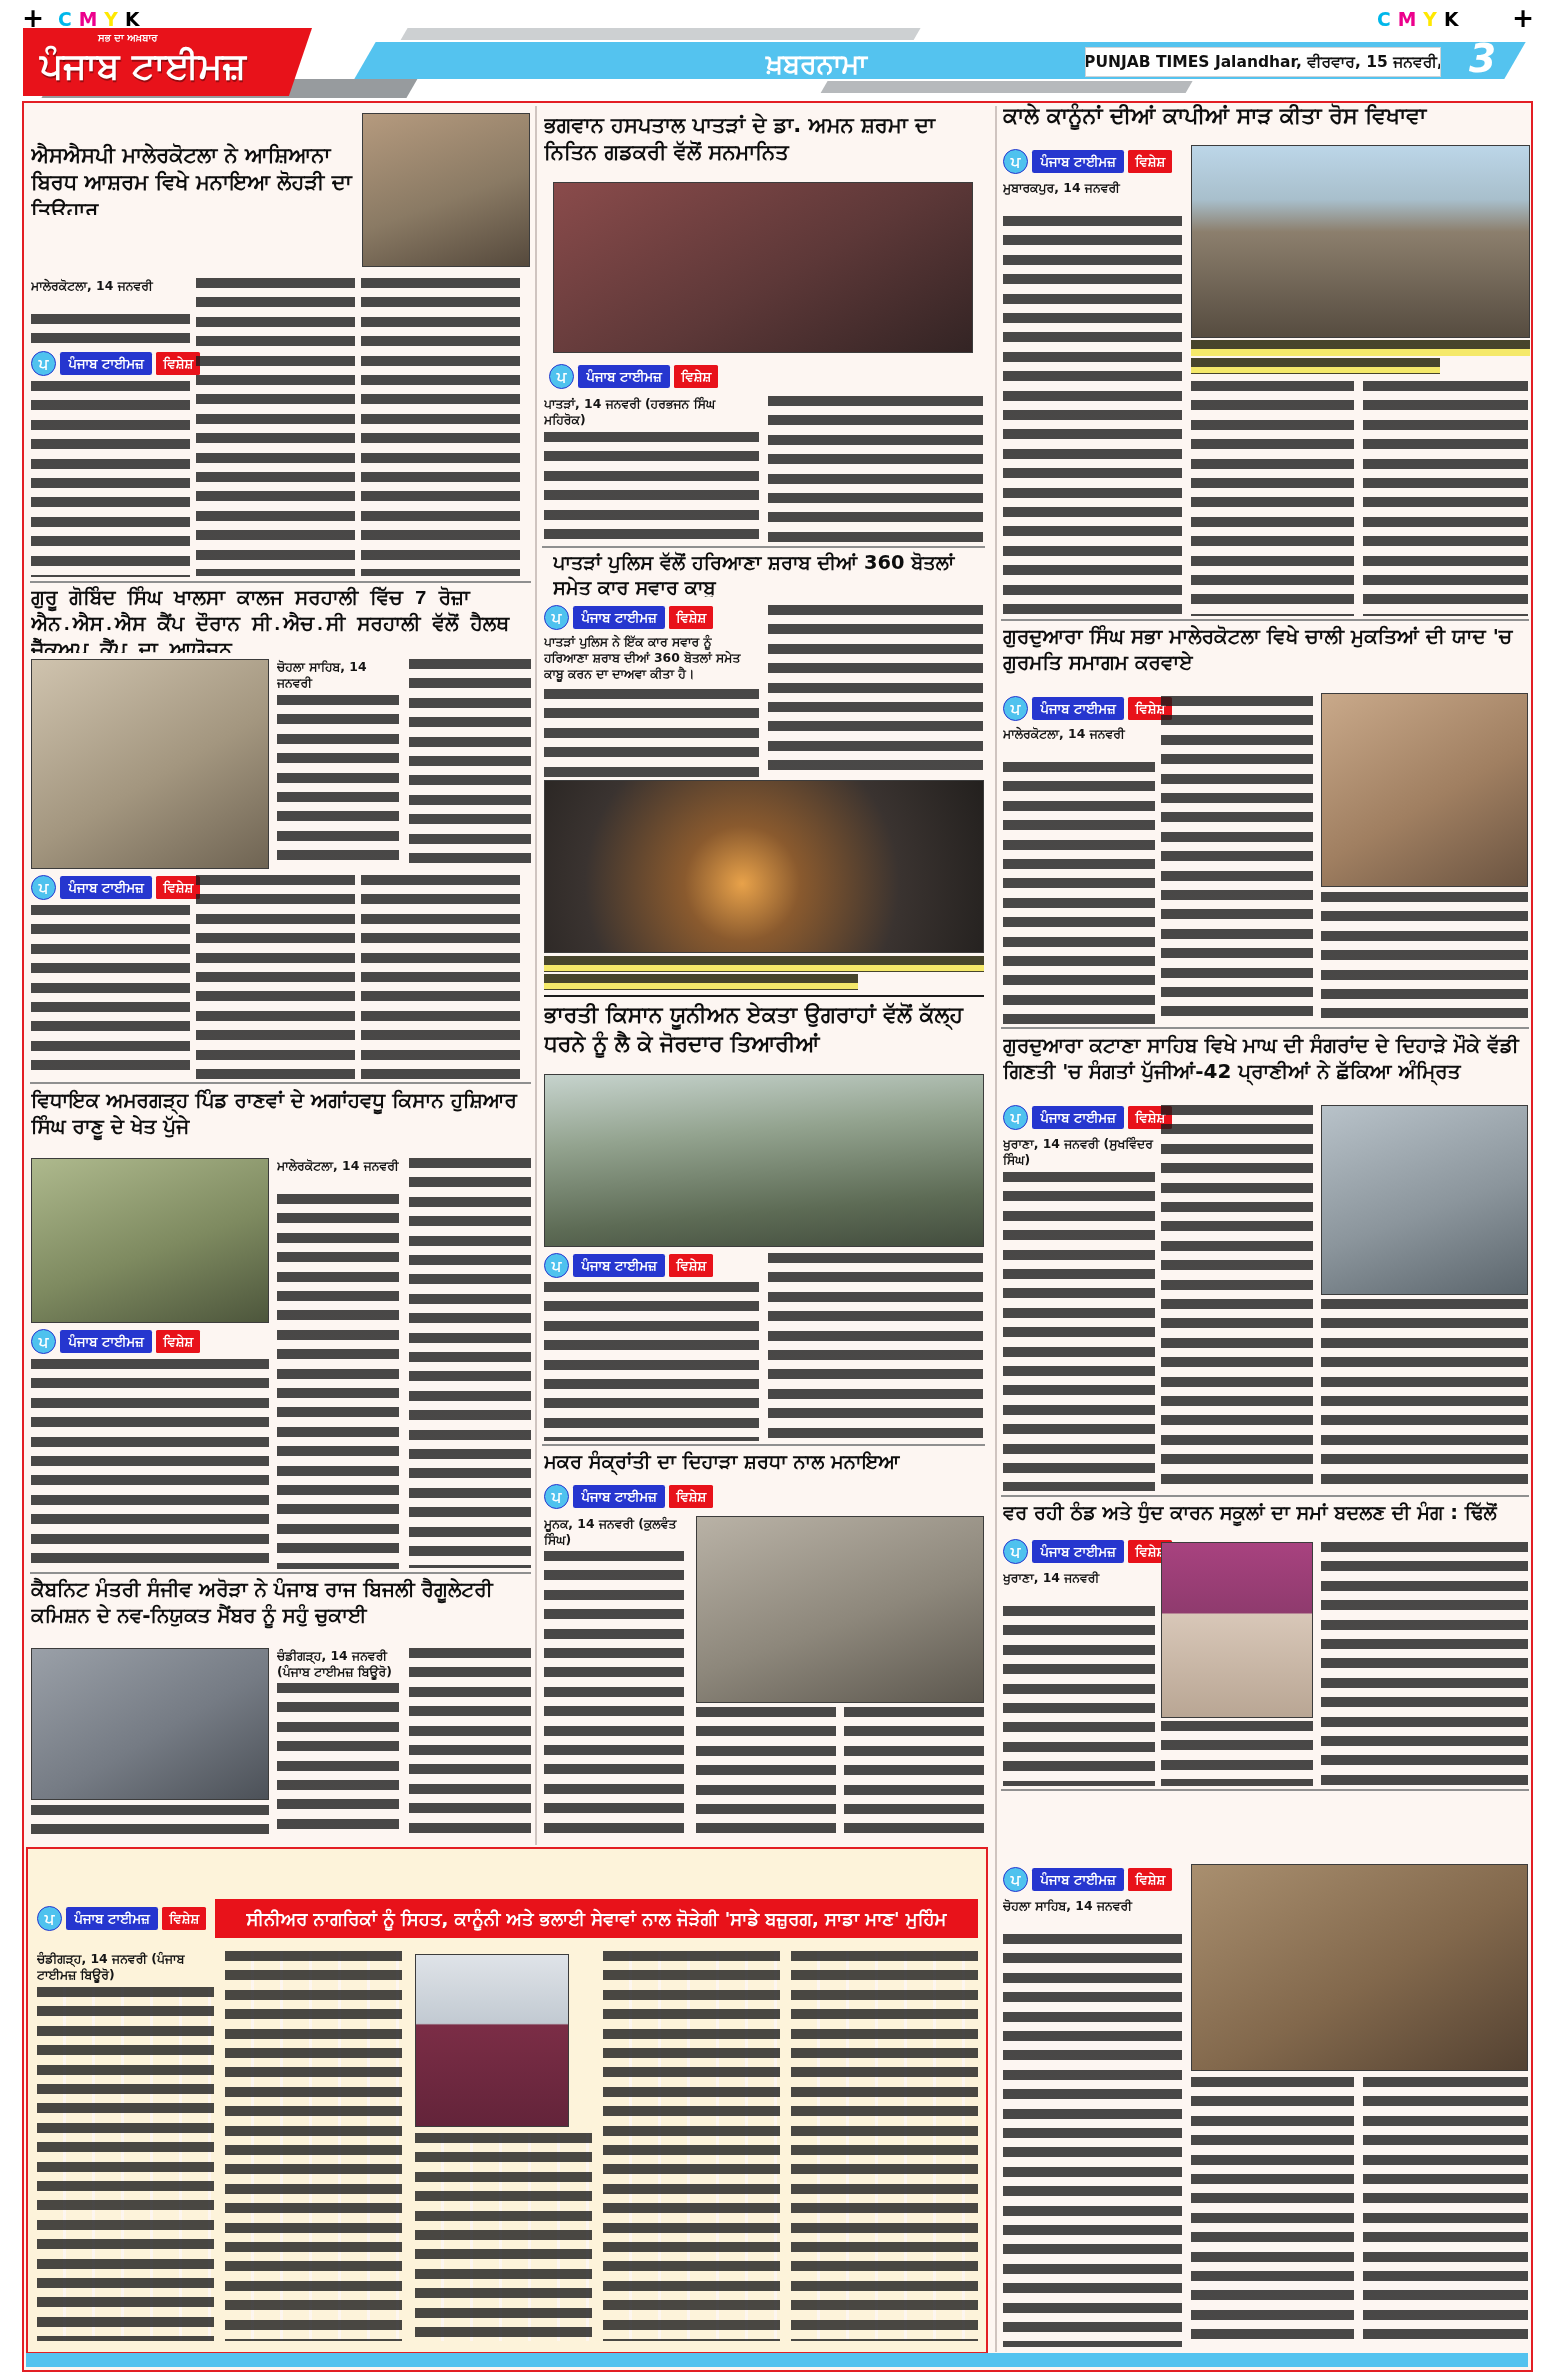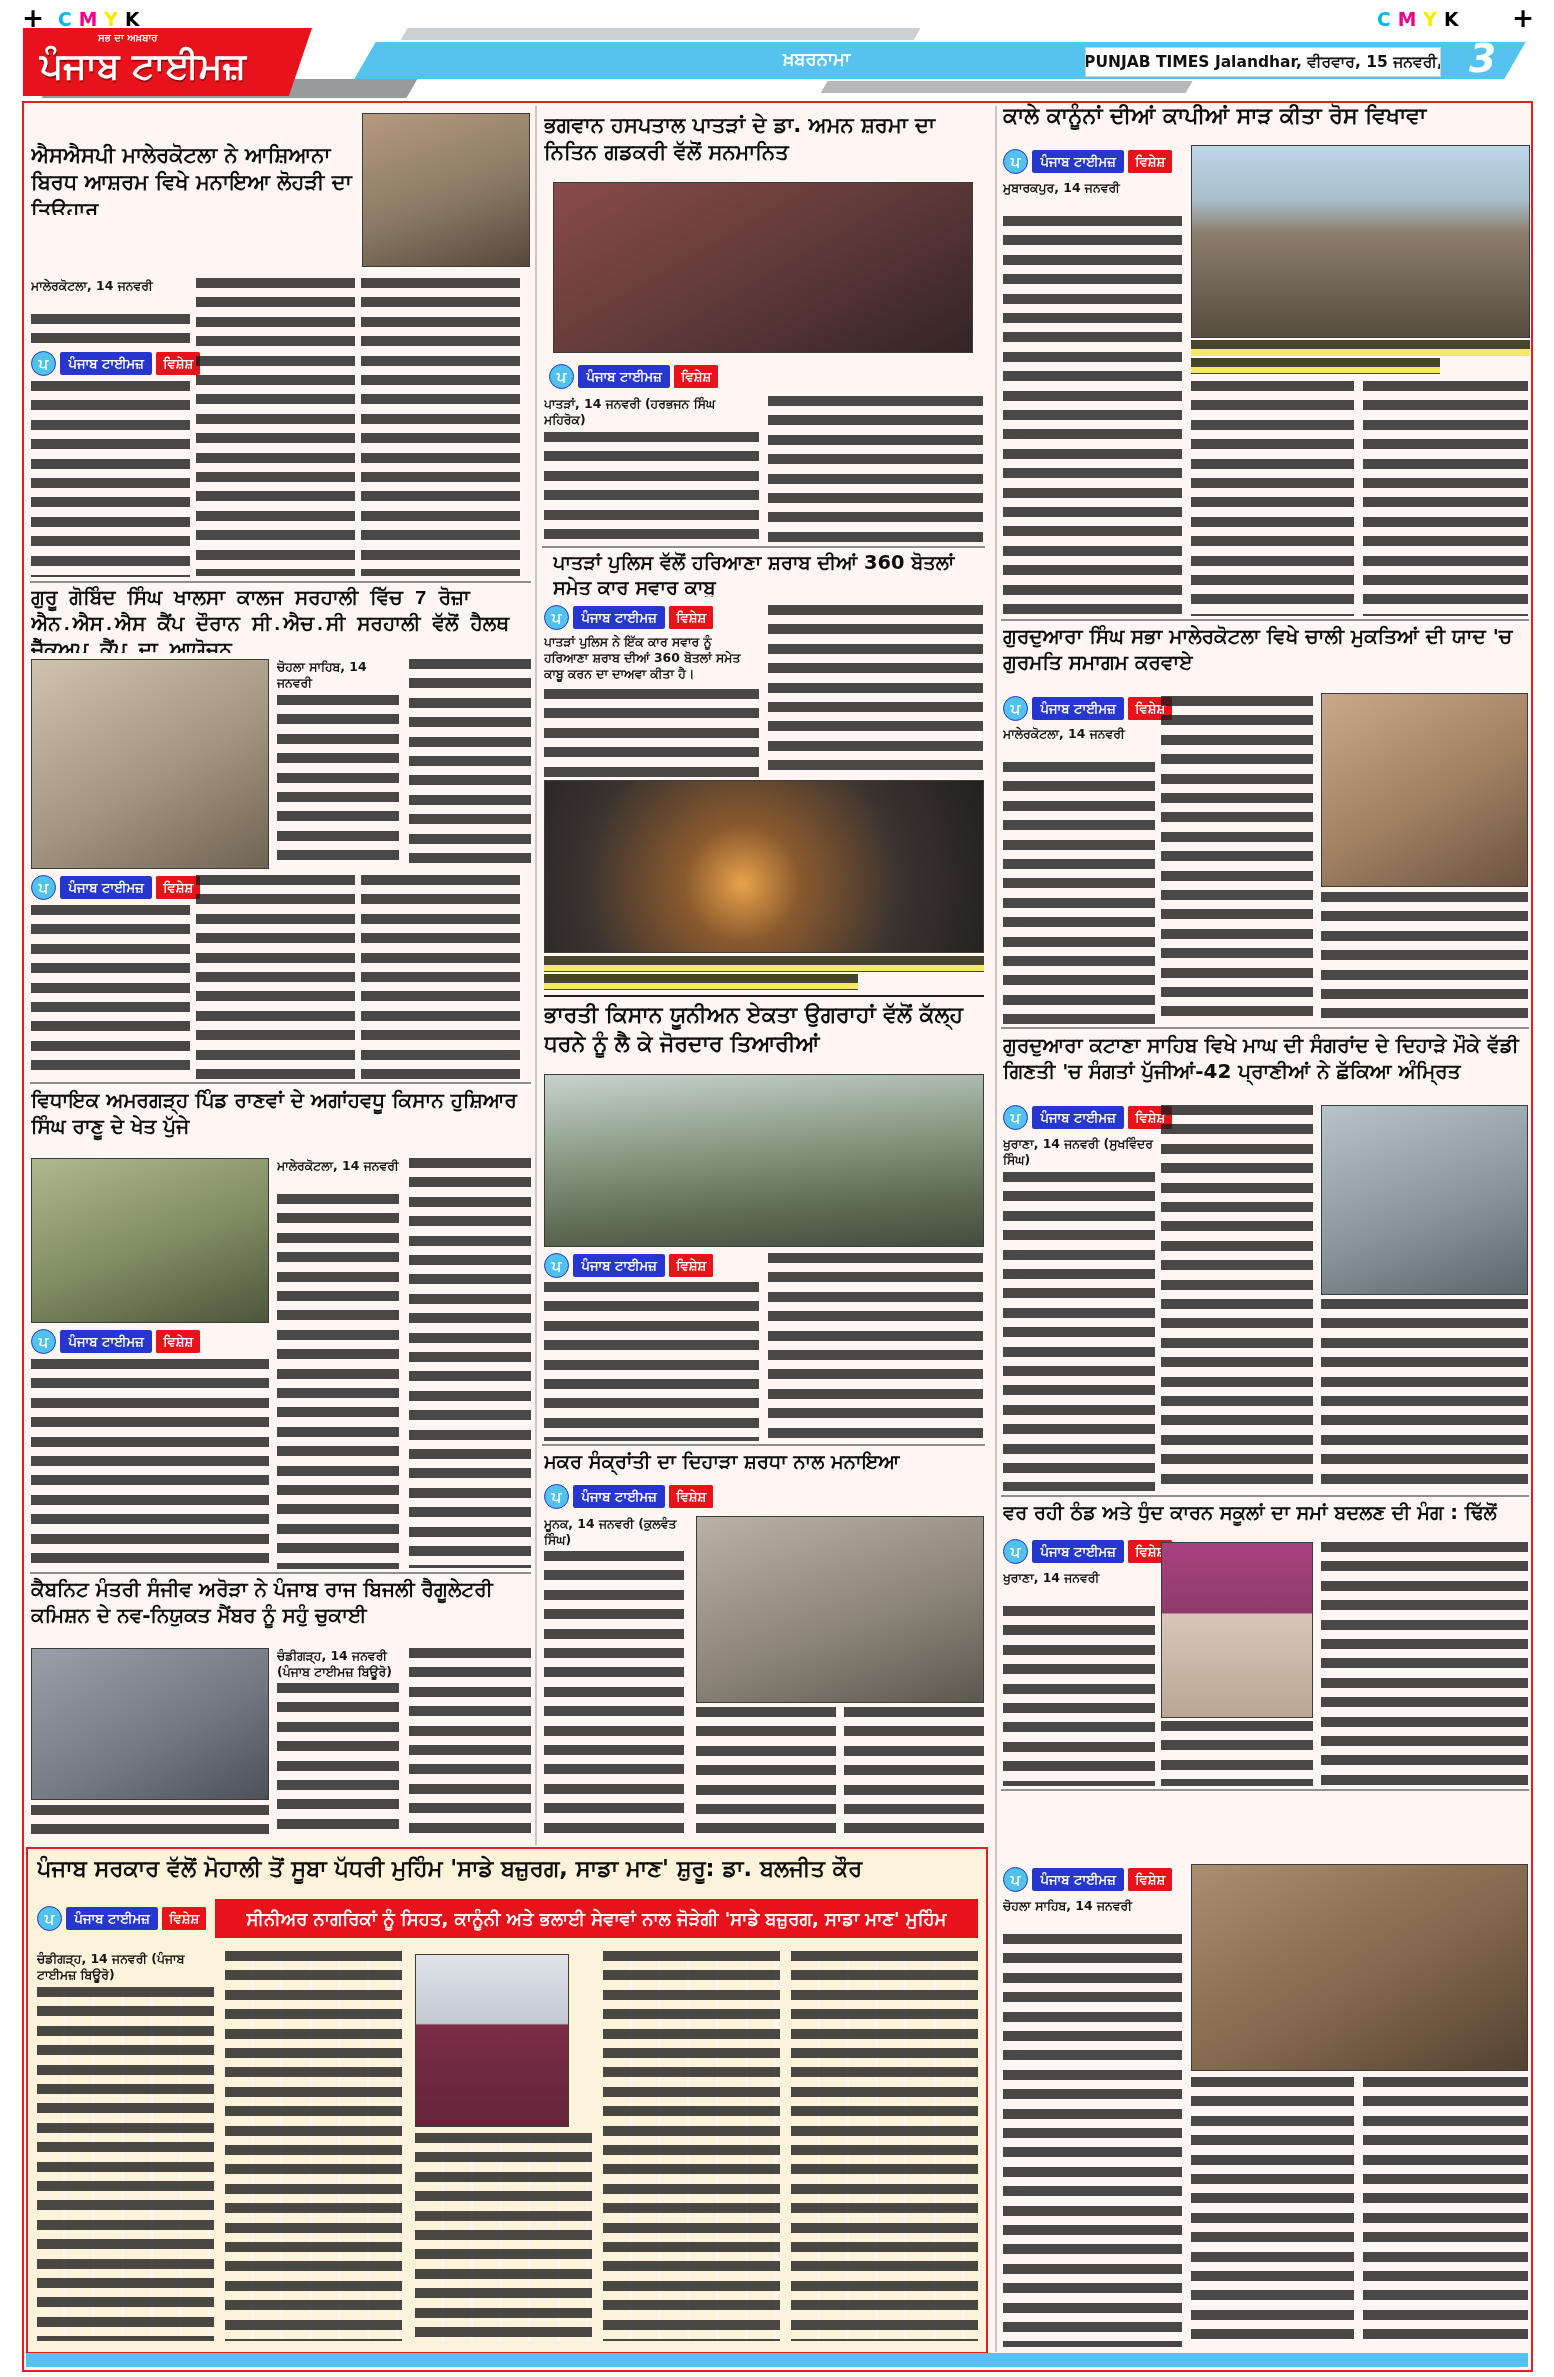--- a/index.html
+++ b/index.html
@@ -26,21 +26,21 @@
   .cmyk .c{color:#00b7ea}.cmyk .m{color:#ec008c}.cmyk .y{color:#ffe800}.cmyk .k{color:#000}
   .cross{font-size:26.4px;color:#000;font-weight:bold;line-height:1;}
   .logo-red{background:#e8121a;clip-path:polygon(0 0,100% 0,92% 100%,0 100%);z-index:4;box-shadow:1.6px 2.3px 0 #8d9093;}
   .logo-tag{color:#fff;font-weight:bold;font-size:10px;}
   .logo-main{color:#fff;font-weight:800;font-size:36px;line-height:1;text-shadow:0.8px 1.6px 0 rgba(0,0,0,.35);}
   .bar{transform:skewX(-30deg);}
   .banner{background:#fdf3da;border:2.3px solid #e31e24;}
   .redstrip{background:#e8121a;color:#fff;font-weight:bold;font-size:18px;display:flex;align-items:center;justify-content:center;white-space:nowrap;overflow:hidden;}
   .pgnum{color:#fff;font-weight:800;font-style:italic;font-size:39px;line-height:1;}
   .datebox{background:#fff;display:flex;align-items:center;justify-content:center;font-size:15.5px;font-weight:bold;color:#111;white-space:nowrap;overflow:hidden;border:0.8px solid #cfd3d6;}
-  .section-lab{color:#fff;font-weight:bold;font-size:18px;text-align:center;}
+  .section-lab{color:#fff;font-weight:bold;font-size:27px;text-align:center;}
 </style>
 </head>
 <body>
 
 <div class="page">
 
   <div class="abs cross" style="left:22px;top:4.7px;">+</div>
   <div class="abs cmyk" style="left:58px;top:9.3px;"><span class="c">C</span><span class="m">M</span><span class="y">Y</span><span class="k">K</span></div>
   <div class="abs cmyk" style="left:1377px;top:9.3px;"><span class="c">C</span><span class="m">M</span><span class="y">Y</span><span class="k">K</span></div>
   <div class="abs cross" style="left:1512px;top:4.7px;">+</div>
@@ -221,21 +221,20 @@
     <span class="pill">ਪੰਜਾਬ ਟਾਈਮਜ਼</span>
     <span class="tag">ਵਿਸ਼ੇਸ਼</span>
   </div>
   <div class="abs photo" style="left:1191px;top:1864px;width:337px;height:207px;background:linear-gradient(150deg,#a98f6f 0%,#82684c 55%,#544232 100%);"></div>
   <div class="abs dateline" style="left:1003px;top:1898px;width:179px;height:34px;">ਚੋਹਲਾ ਸਾਹਿਬ, 14 ਜਨਵਰੀ</div>
   <div class="abs txt" style="left:1003px;top:1934px;width:179px;height:413px;"></div>
   <div class="abs txt" style="left:1191px;top:2077px;width:163px;height:270px;"></div>
   <div class="abs txt" style="left:1363px;top:2077px;width:165px;height:270px;"></div>
 
   <div class="abs banner" style="left:26.4px;top:1847px;width:962px;height:507px;"></div>
-  <div class="abs head" style="left:37px;top:1854px;width:942px;height:40px;font-size:22.5px;">ਪੰਜਾਬ ਸਰਕਾਰ ਵੱਲੋਂ ਮੋਹਾਲੀ ਤੋਂ ਸੂਬਾ ਪੱਧਰੀ ਮੁਹਿੰਮ 'ਸਾਡੇ ਬਜ਼ੁਰਗ, ਸਾਡਾ ਮਾਣ' ਸ਼ੁਰੂ: ਡਾ. ਬਲਜੀਤ ਕੌਰ</div>
   <div class="abs badge" style="left:37px;top:1906px;">
     <span class="circ">ਪ</span>
     <span class="pill">ਪੰਜਾਬ ਟਾਈਮਜ਼</span>
     <span class="tag">ਵਿਸ਼ੇਸ਼</span>
   </div>
   <div class="abs redstrip" style="left:215px;top:1899px;width:763px;height:39px;">ਸੀਨੀਅਰ ਨਾਗਰਿਕਾਂ ਨੂੰ ਸਿਹਤ, ਕਾਨੂੰਨੀ ਅਤੇ ਭਲਾਈ ਸੇਵਾਵਾਂ ਨਾਲ ਜੋੜੇਗੀ 'ਸਾਡੇ ਬਜ਼ੁਰਗ, ਸਾਡਾ ਮਾਣ' ਮੁਹਿੰਮ</div>
   <div class="abs dateline" style="left:37px;top:1951px;width:177px;height:34px;">ਚੰਡੀਗੜ੍ਹ, 14 ਜਨਵਰੀ (ਪੰਜਾਬ ਟਾਈਮਜ਼ ਬਿਊਰੋ)</div>
   <div class="abs txt" style="left:37px;top:1987px;width:177px;height:354px;"></div>
   <div class="abs txt" style="left:225px;top:1951px;width:177px;height:390px;"></div>
   <div class="abs photo" style="left:415px;top:1954px;width:154px;height:173px;background:linear-gradient(180deg,#dfe3e8 0%,#c2cad2 40%,#7b2d46 41%,#63243a 100%);"></div>

